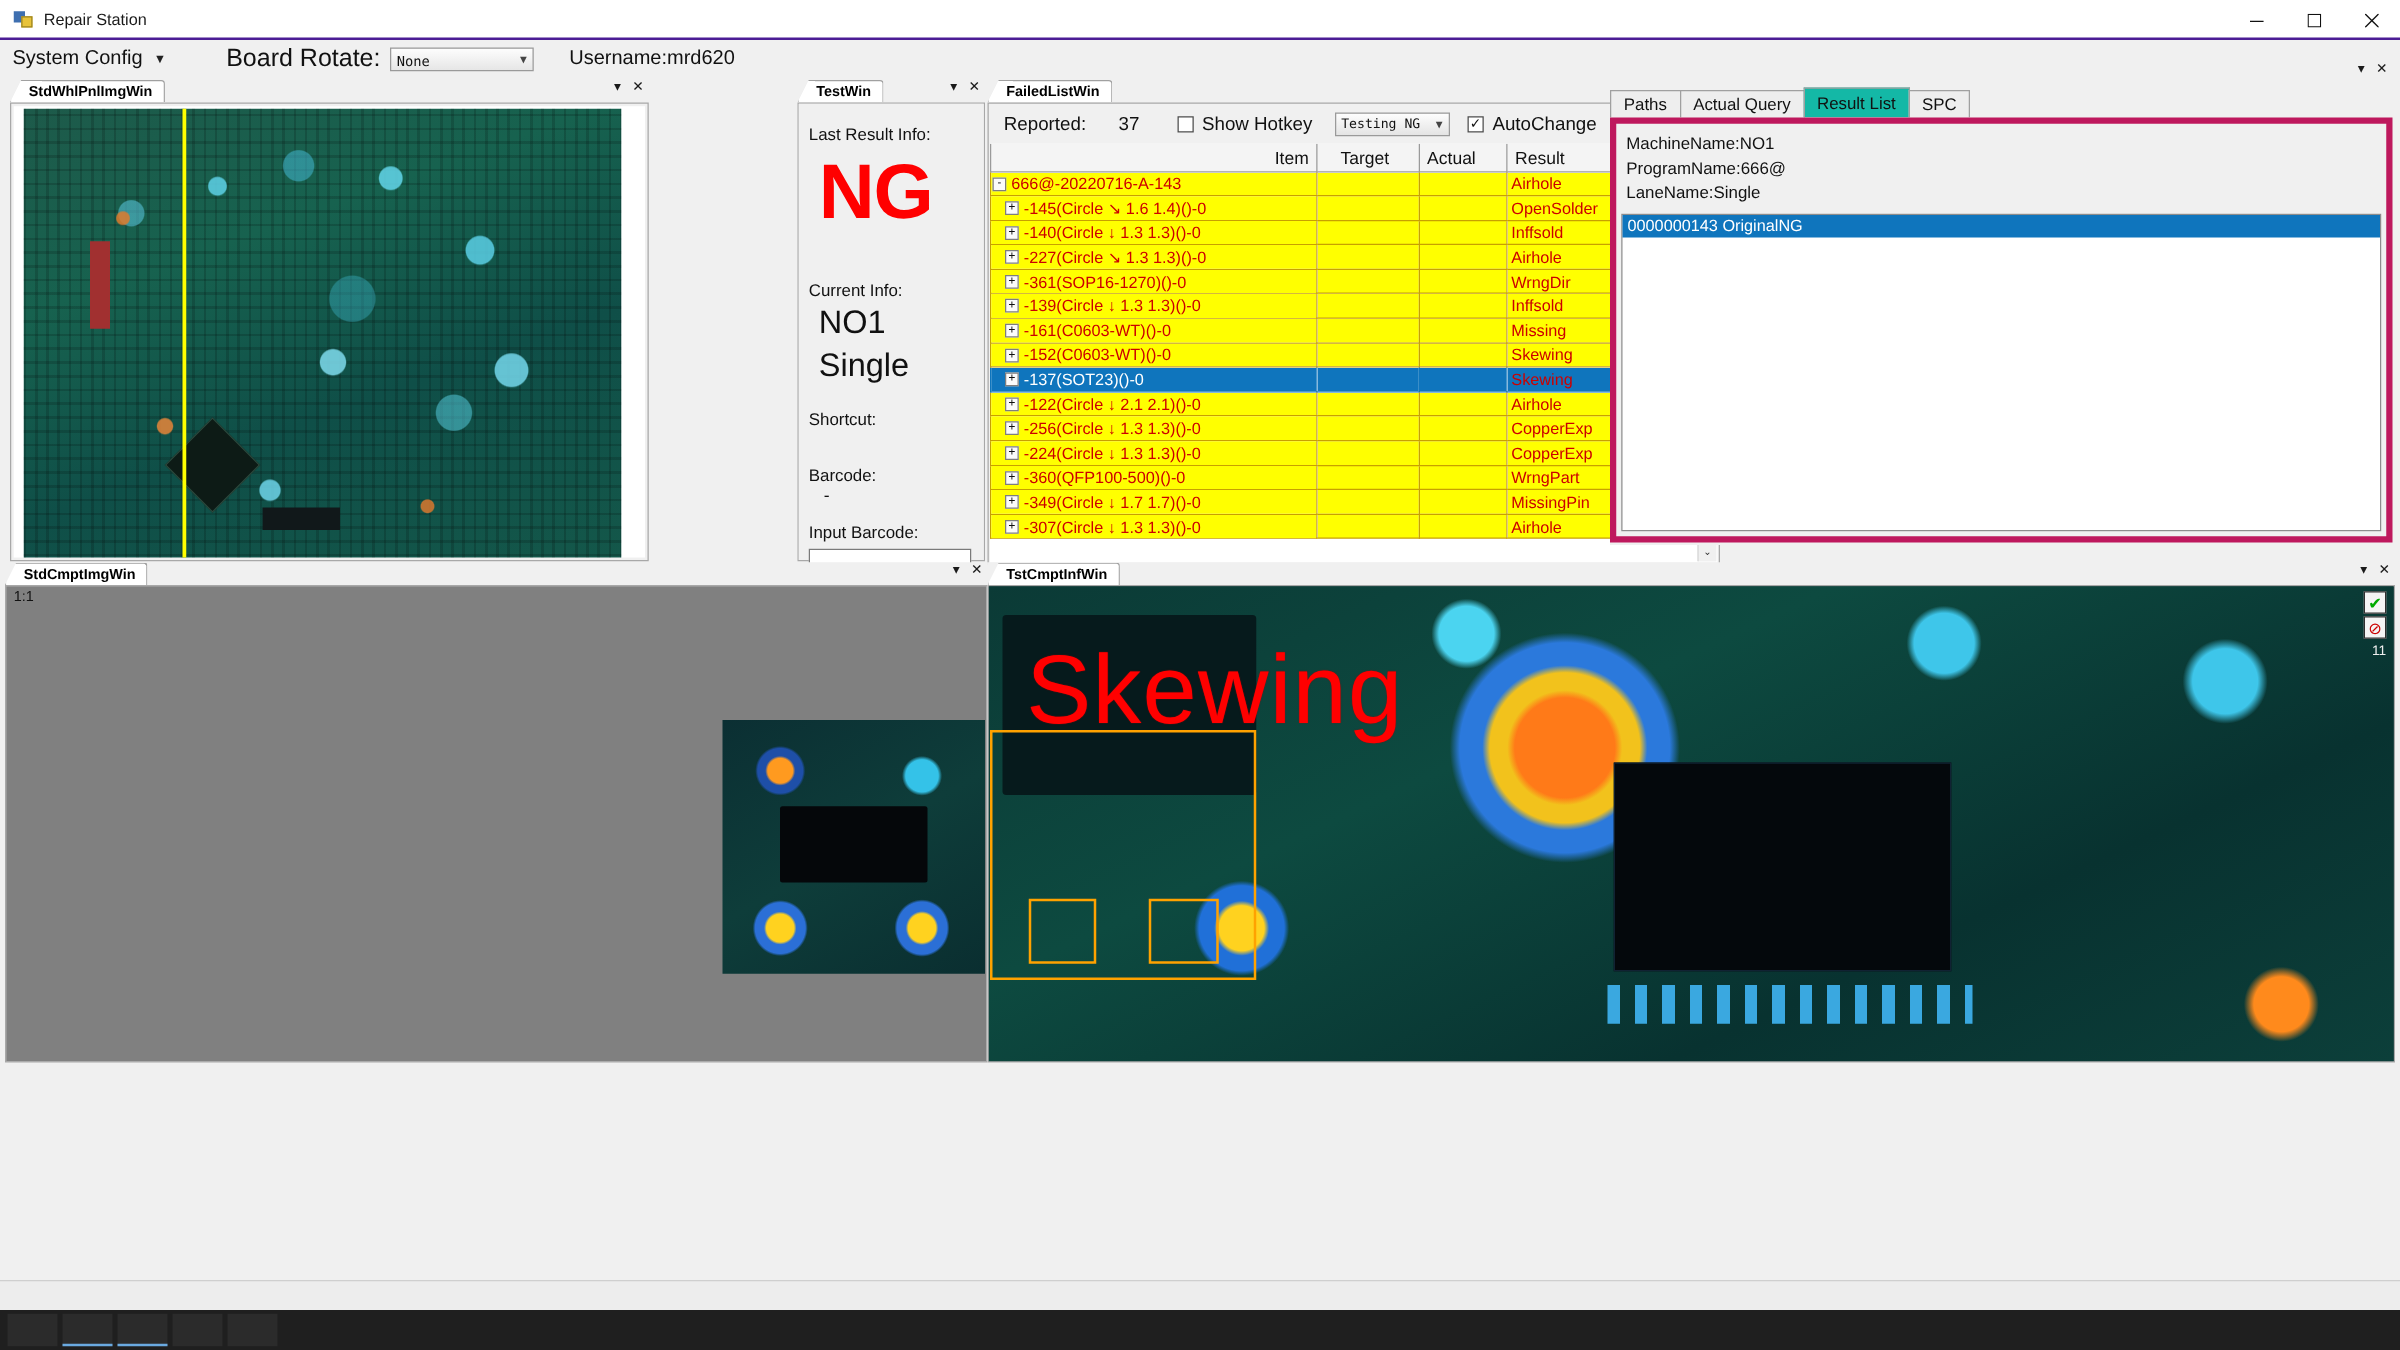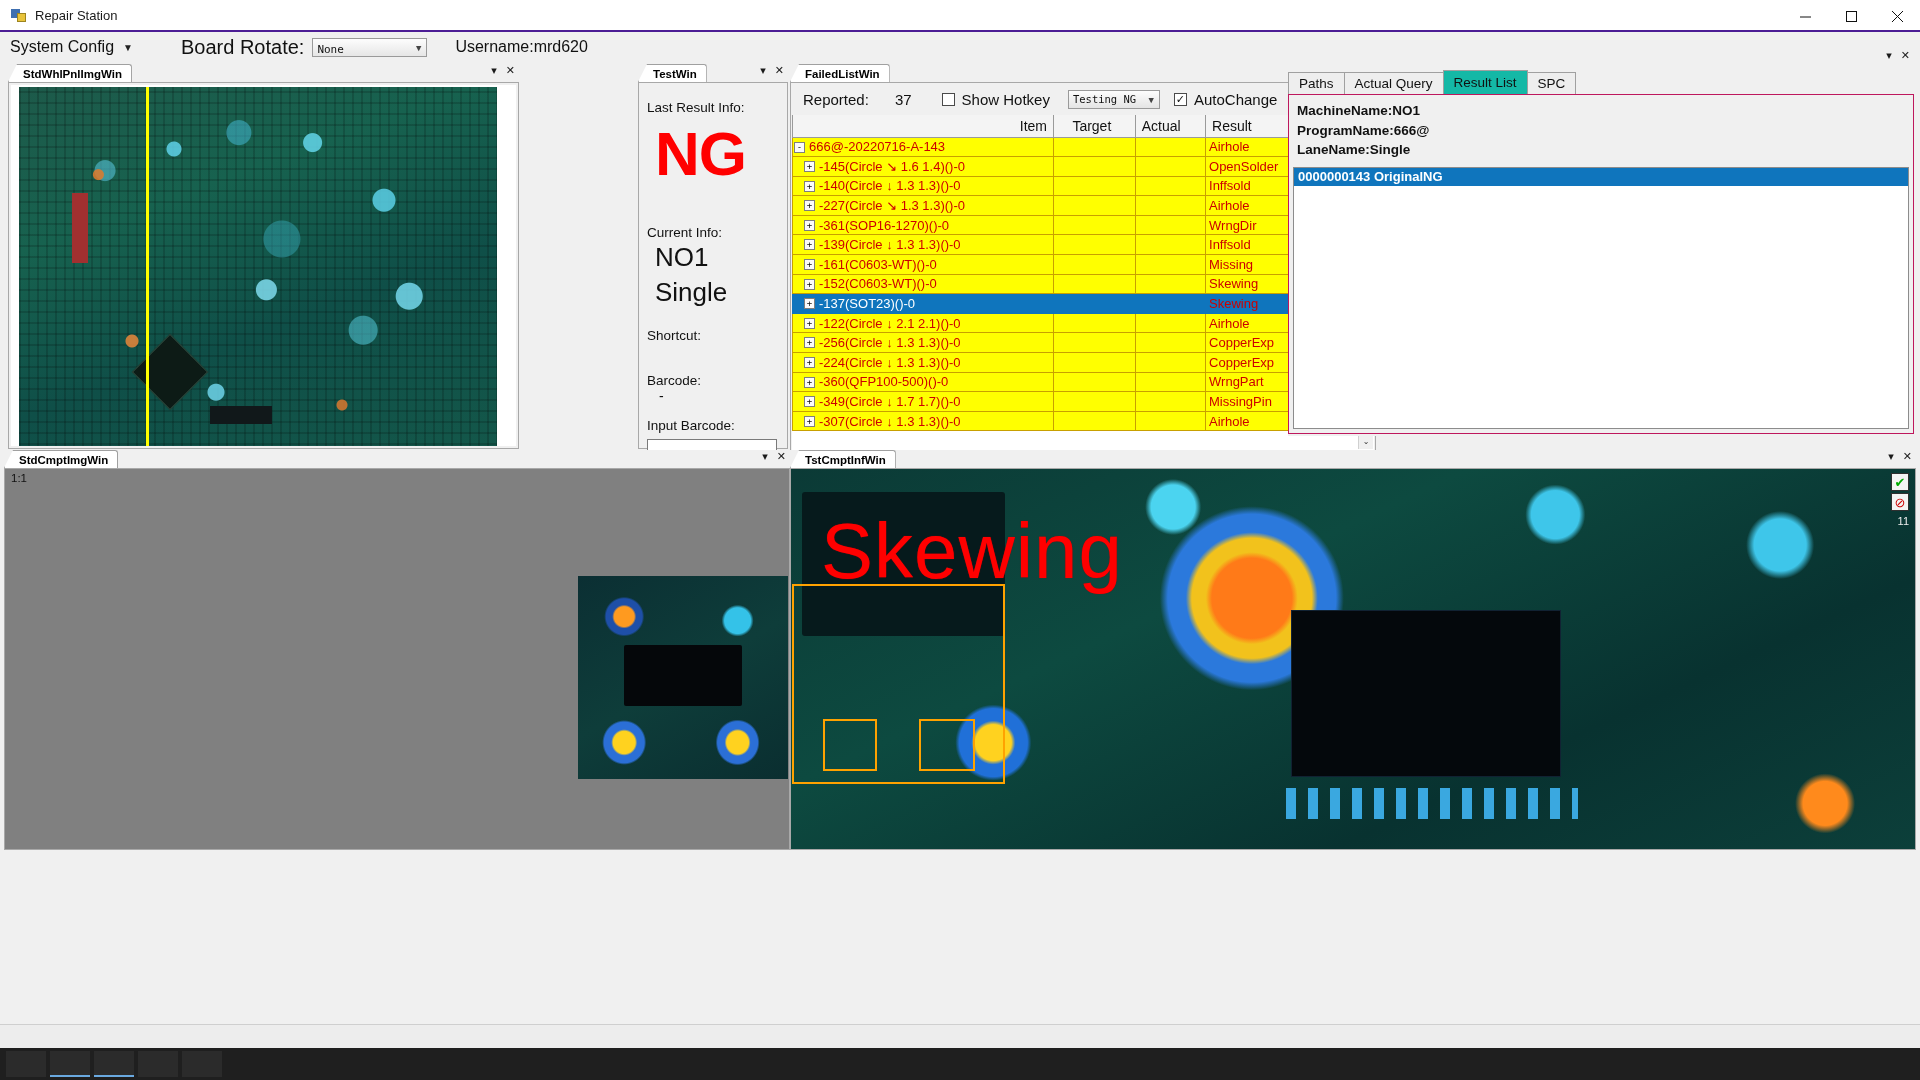--- a/index.html
+++ b/index.html
@@ -166,21 +166,21 @@
   .vscroll .thumb { position:absolute; left:0; right:0; top:16px; height:120px; background:#cdcdcd; }
 
   
   #pnl-right { left:1288px; top:48px; width:628px; height:388px; background:#f0f0f0; }
   .rt-tabrow { position:absolute; left:0; top:22px; height:24px; display:flex; align-items:flex-end; }
   .rtab {
     height:22px; padding:0 10px; font-size:13.5px; color:#111; background:#eeeeee;
     border:1px solid #a0a0a0; border-bottom:none; display:flex; align-items:center; margin-right:-1px;
   }
   .rtab.active { background:#14b8a6; height:24px; font-weight:normal; }
-  .rt-body { position:absolute; left:0; top:46px; right:2px; bottom:2px; background:#f0f0f0; border:1px solid #be185d;font-weight:bold; }
+  .rt-body { position:absolute; left:0; top:46px; right:2px; bottom:2px; background:#f0f0f0; border:5px solid #be185d; }
   .rt-info { padding:6px 8px 0 8px; font-size:13.5px; color:#111; line-height:1.45; }
   .rt-list { position:absolute; left:4px; top:72px; right:4px; bottom:4px; background:#ffffff; border:1px solid #8c8c8c; }
   .rt-item { height:18px; background:#0f75bd; color:#ffffff; font-size:13px; padding:1px 4px; }
 
   
   #pnl-cmp { left:4px; top:450px; width:786px; height:400px; }
   .cmp-body { position:absolute; inset:0; background:#808080; overflow:hidden; }
   .cmp-ratio { position:absolute; left:6px; top:3px; font-size:11.5px; color:#111; }
   .cmp-img {
     position:absolute; left:573px; top:107px; width:210px; height:203px;

